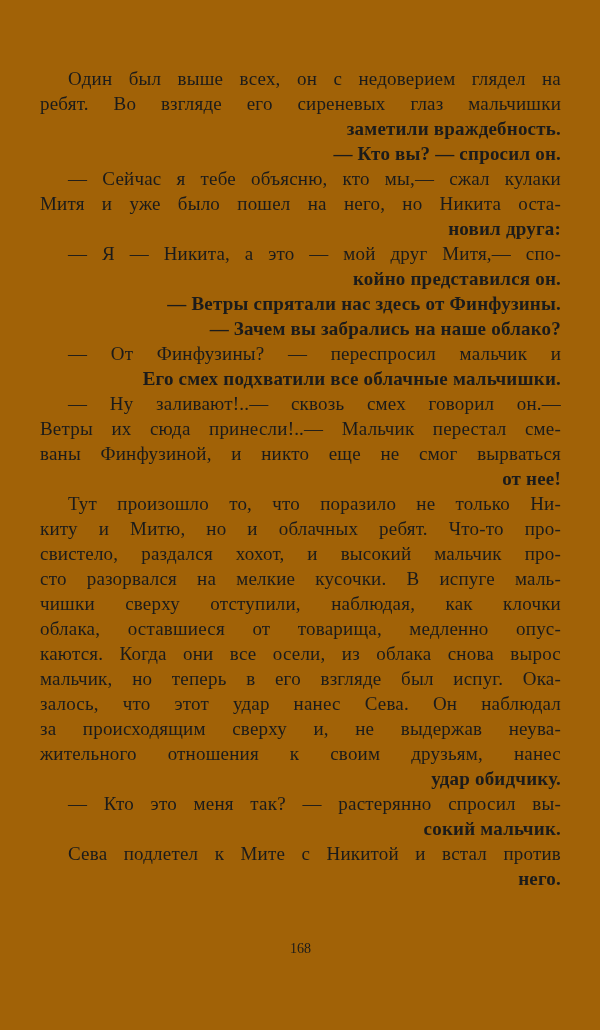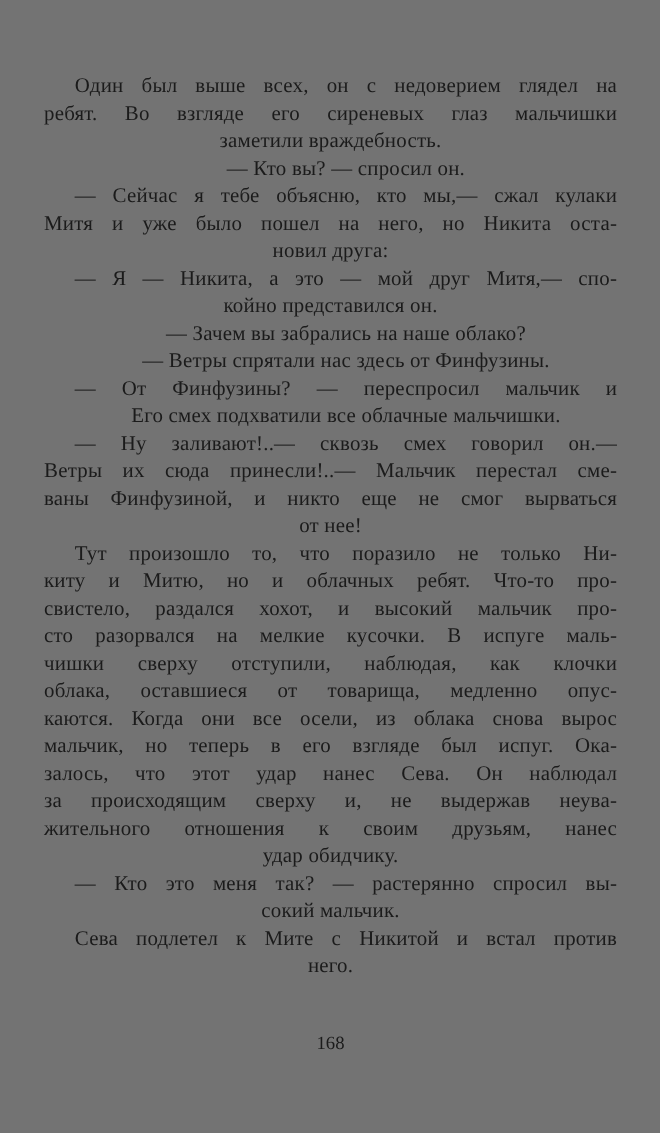--- a/index.html
+++ b/index.html
@@ -4,21 +4,21 @@
 <style>
   html, body {
     margin: 0;
     padding: 0;
     background: #ffffff;
   }
   .book-page {
     position: relative;
     width: 600px;
     height: 1030px;
-    background: #737373;
+    background: #a16207;
     overflow: hidden;
     font-family: "Liberation Serif", "DejaVu Serif", serif;
   }
   .text-block {
     position: absolute;
     left: 40px;
     top: 66px;
     width: 521px;
     color: #1b1b1b;
   }
@@ -35,32 +35,33 @@
     overflow: visible;
   }
   .line.first {
     text-indent: 28px;
   }
   .line.fill {
     text-align: justify;
     text-align-last: justify;
   }
   .line.last {
-    text-align: center;
+    text-align: right;
     text-align-last: auto;
+    font-weight: bold;
   }
   .page-number {
     position: absolute;
     left: 40px;
     width: 521px;
     top: 936px;
     height: 25px;
     line-height: 25px;
     text-align: center;
-    font-size: 17px;
+    font-size: 14px;
     color: #1b1b1b;
   }
 </style>
 </head>
 <body>
 
 <div class="book-page">
   <div class="text-block">
       <div class="paragraph">
         <div class="line first fill">Один был выше всех, он с недоверием глядел на</div>
@@ -73,24 +74,24 @@
       <div class="paragraph">
         <div class="line first fill">— Сейчас я тебе объясню, кто мы,— сжал кулаки</div>
         <div class="line fill">Митя и уже было пошел на него, но Никита оста-</div>
         <div class="line last">новил друга:</div>
       </div>
       <div class="paragraph">
         <div class="line first fill">— Я — Никита, а это — мой друг Митя,— спо-</div>
         <div class="line last">койно представился он.</div>
       </div>
       <div class="paragraph">
-        <div class="line first last">— Зачем вы забрались на наше облако?</div>
+        <div class="line first last">— Ветры спрятали нас здесь от Финфузины.</div>
       </div>
       <div class="paragraph">
-        <div class="line first last">— Ветры спрятали нас здесь от Финфузины.</div>
+        <div class="line first last">— Зачем вы забрались на наше облако?</div>
       </div>
       <div class="paragraph">
         <div class="line first fill">— От Финфузины? — переспросил мальчик и</div>
       </div>
       <div class="paragraph">
         <div class="line first last">Его смех подхватили все облачные мальчишки.</div>
       </div>
       <div class="paragraph">
         <div class="line first fill">— Ну заливают!..— сквозь смех говорил он.—</div>
         <div class="line fill">Ветры их сюда принесли!..— Мальчик перестал сме-</div>

